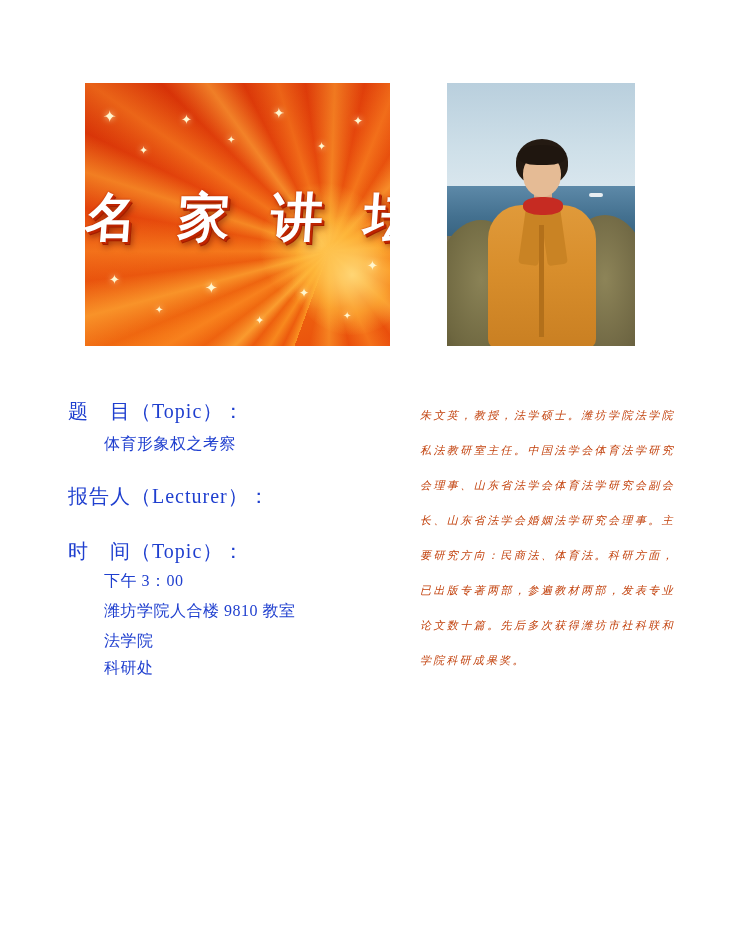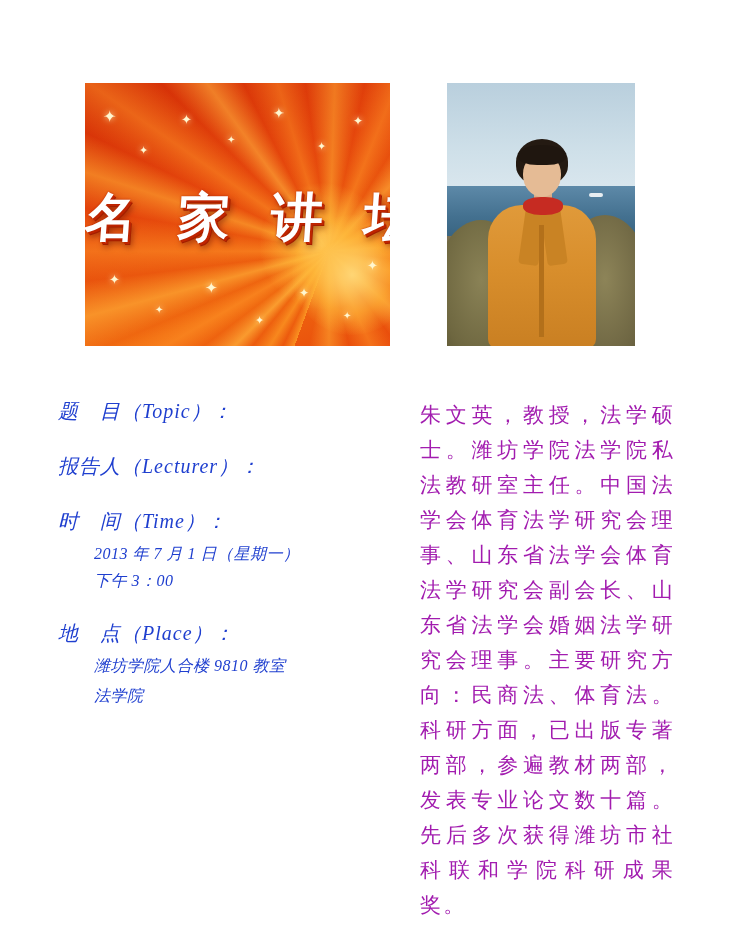--- a/index.html
+++ b/index.html
@@ -209,25 +209,24 @@
   .p-placket {
     position: absolute;
     left: 73px; top: 86px;
     width: 5px; height: 112px;
     background: #b3701a;
   }
 
   
   .left-col {
     position: absolute;
-    left: 58px;
+    left: 68px;
     top: 398px;
     width: 320px;
     color: #1f3fcf;
-    font-style: italic;
   }
   .field-label {
     font-size: 20px;
     color: #1f3fcf;
     margin-top: 28px;
     letter-spacing: 1px;
     white-space: nowrap;
   }
   .field-label.first { margin-top: 0; }
   .field-value {
@@ -239,26 +238,27 @@
     white-space: nowrap;
   }
   .field-value.tight { margin-top: 6px; }
 
   
   .bio {
     position: absolute;
     left: 420px;
     top: 398px;
     width: 255px;
-    color: #a21caf;
-    font-size: 21px;
+    color: #c2410c;
+    font-size: 11px;
     line-height: 35px;
     text-align: justify;
     letter-spacing: 2.2px;
     font-family: "DejaVu Serif", serif;
+    font-style: italic;
   }
 </style>
 </head>
 <body>
 
 <div class="page">
 
   <div class="banner">
     <div class="banner-rays"></div>
     <div class="banner-glow"></div>
@@ -296,28 +296,28 @@
       <div class="p-neck"></div>
       <div class="p-scarf"></div>
       <div class="p-hair"></div>
       <div class="p-face"></div>
       <div class="p-fringe"></div>
     </div>
   </div>
 
   <div class="left-col">
     <div class="field-label first">题　目（Topic）：</div>
+    <div class="field-value">体育形象权之考察</div>
 
     <div class="field-label">报告人（Lecturer）：</div>
 
-    <div class="field-label">时　间（Time）：</div>
-    <div class="field-value">2013 年 7 月 1 日（星期一）</div>
+    <div class="field-label">时　间（Topic）：</div>
     <div class="field-value tight">下午 3：00</div>
 
-    <div class="field-label">地　点（Place）：</div>
     <div class="field-value">潍坊学院人合楼 9810 教室</div>
 
     <div class="field-value">法学院</div>
+    <div class="field-value tight">科研处</div>
   </div>
 
   <div class="bio">朱文英，教授，法学硕士。潍坊学院法学院私法教研室主任。中国法学会体育法学研究会理事、山东省法学会体育法学研究会副会长、山东省法学会婚姻法学研究会理事。主要研究方向：民商法、体育法。科研方面，已出版专著两部，参遍教材两部，发表专业论文数十篇。先后多次获得潍坊市社科联和学院科研成果奖。</div>
 
 </div>
 
 </body></html>

